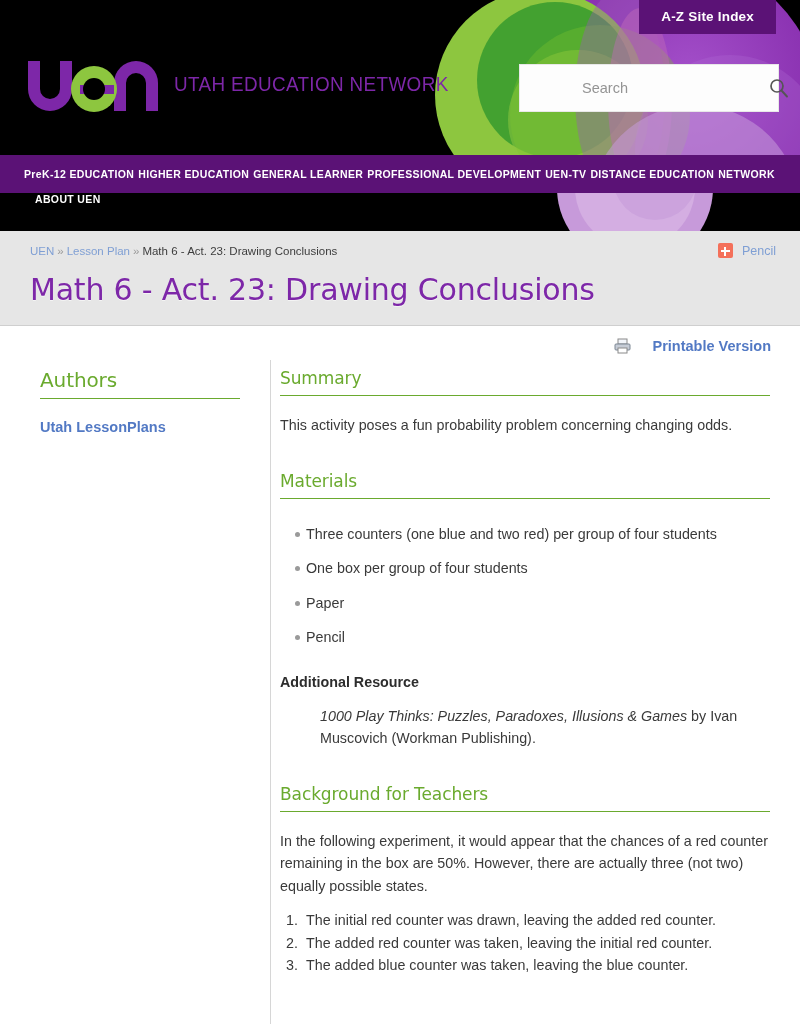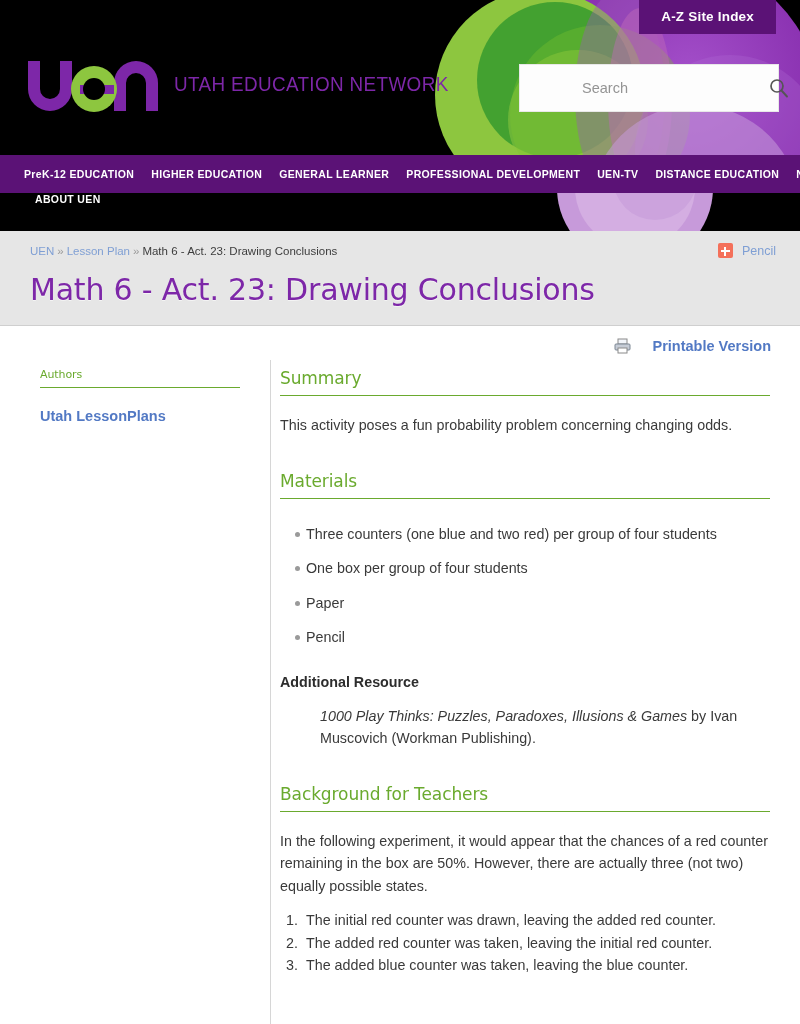--- a/index.html
+++ b/index.html
@@ -103,21 +103,21 @@
     align-items: center;
     padding-left: 24px;
     z-index: 4;
   }
   .nav-primary a {
     color: #ffffff;
     font-size: 10.5px;
     font-weight: bold;
     letter-spacing: .35px;
     text-decoration: none;
-    margin-right: 17px;
+    margin-right: 4px;
     white-space: nowrap;
     font-family: "Liberation Sans Narrow", "Liberation Sans", sans-serif;
     cursor: pointer;
   }
   .nav-secondary {
     position: relative;
     width: 800px;
     height: 38px;
     background: #000000;
     display: flex;
@@ -221,21 +221,21 @@
     display: flex;
     width: 800px;
     padding-top: 6px;
   }
   .sidebar {
     width: 270px;
     flex: 0 0 270px;
     padding: 8px 30px 0 40px;
   }
   .sidebar-h {
-    font-size: 11px;
+    font-size: 20px;
     color: #6aaa2e;
     font-weight: 400;
     font-family: "DejaVu Sans", sans-serif;
     padding-bottom: 6px;
     border-bottom: 1px solid #6aaa2e;
     letter-spacing: -0.1px;
   }
   .author-link {
     display: block;
     margin-top: 20px;

